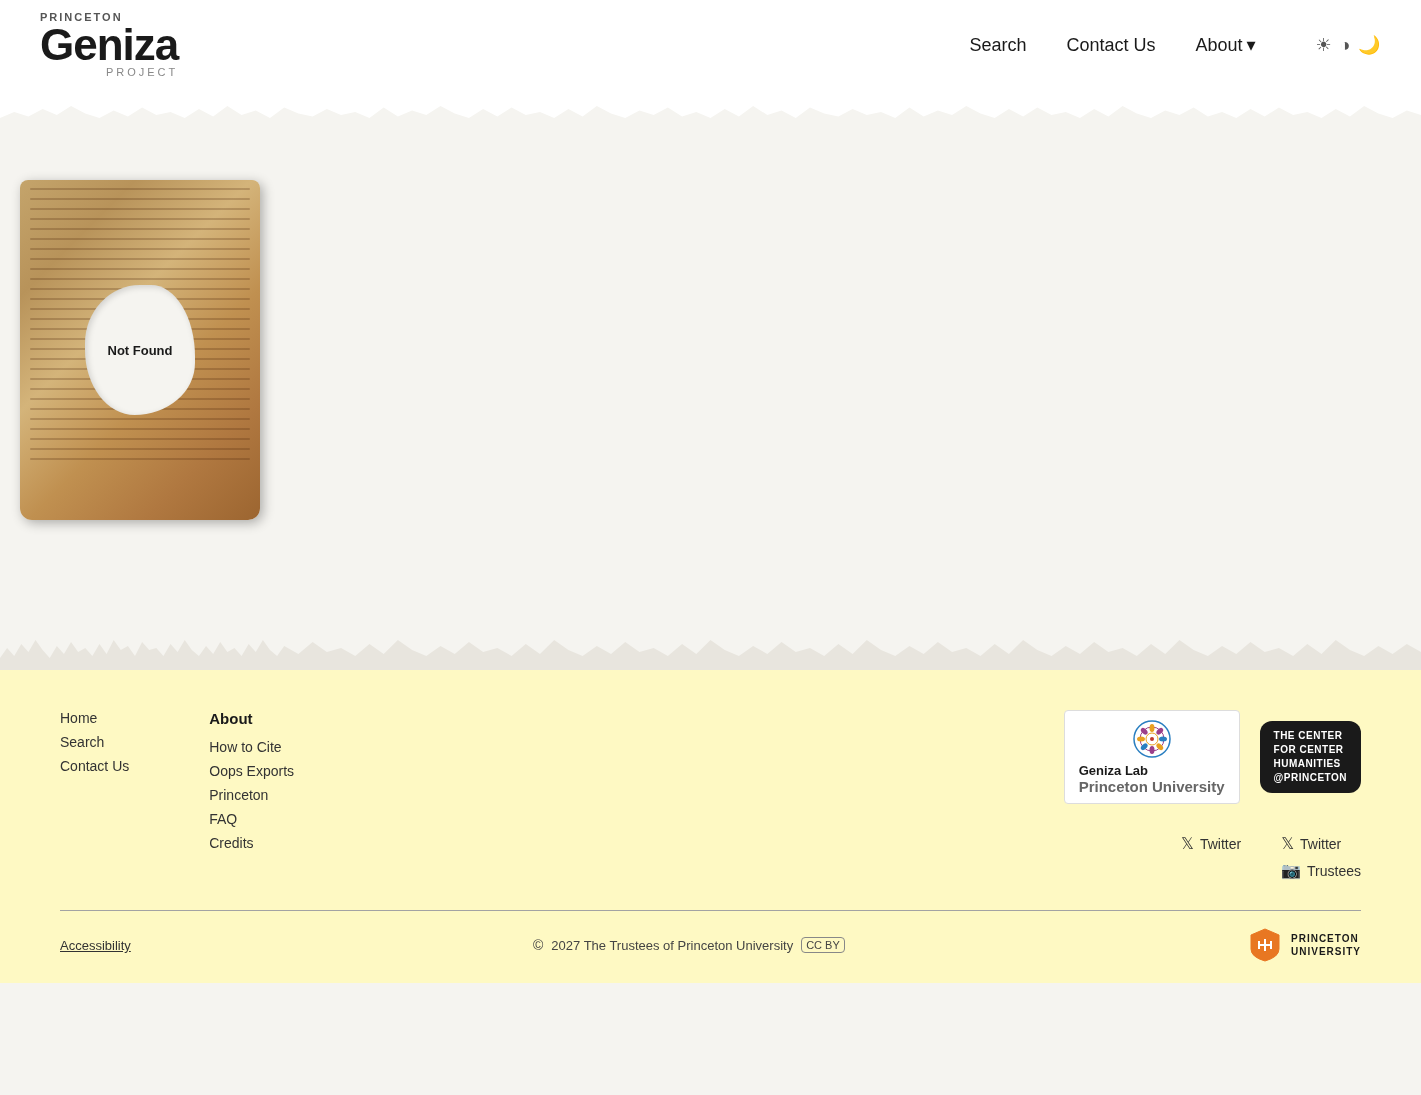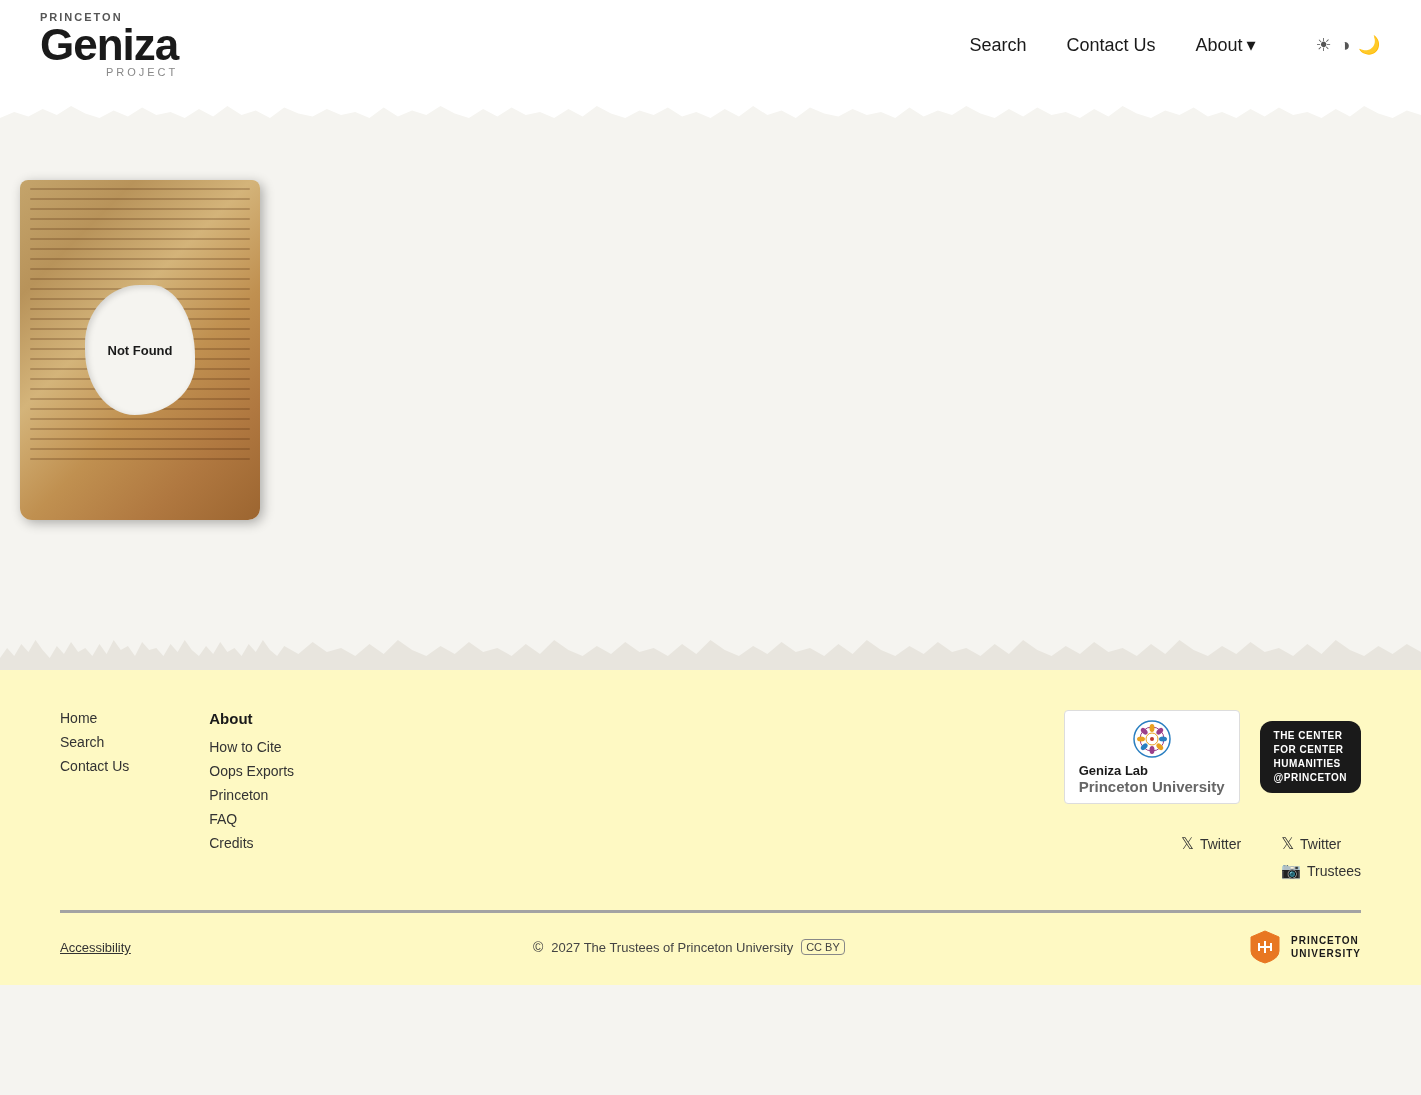--- a/index.html
+++ b/index.html
@@ -288,21 +288,21 @@
       border-radius: 12px;
       padding: 8px 14px;
       font-size: 10px;
       font-weight: 600;
       line-height: 1.4;
       letter-spacing: 0.5px;
     }
 
     
     .footer-bottom {
-      border-top: 3px solid #a3a3a3;
+      border-top: 1px solid #a3a3a3;
       padding-top: 16px;
       display: flex;
       justify-content: space-between;
       align-items: center;
     }
     .footer-bottom-left a {
       font-size: 13px;
       color: #333;
       text-decoration: underline;
       cursor: pointer;

